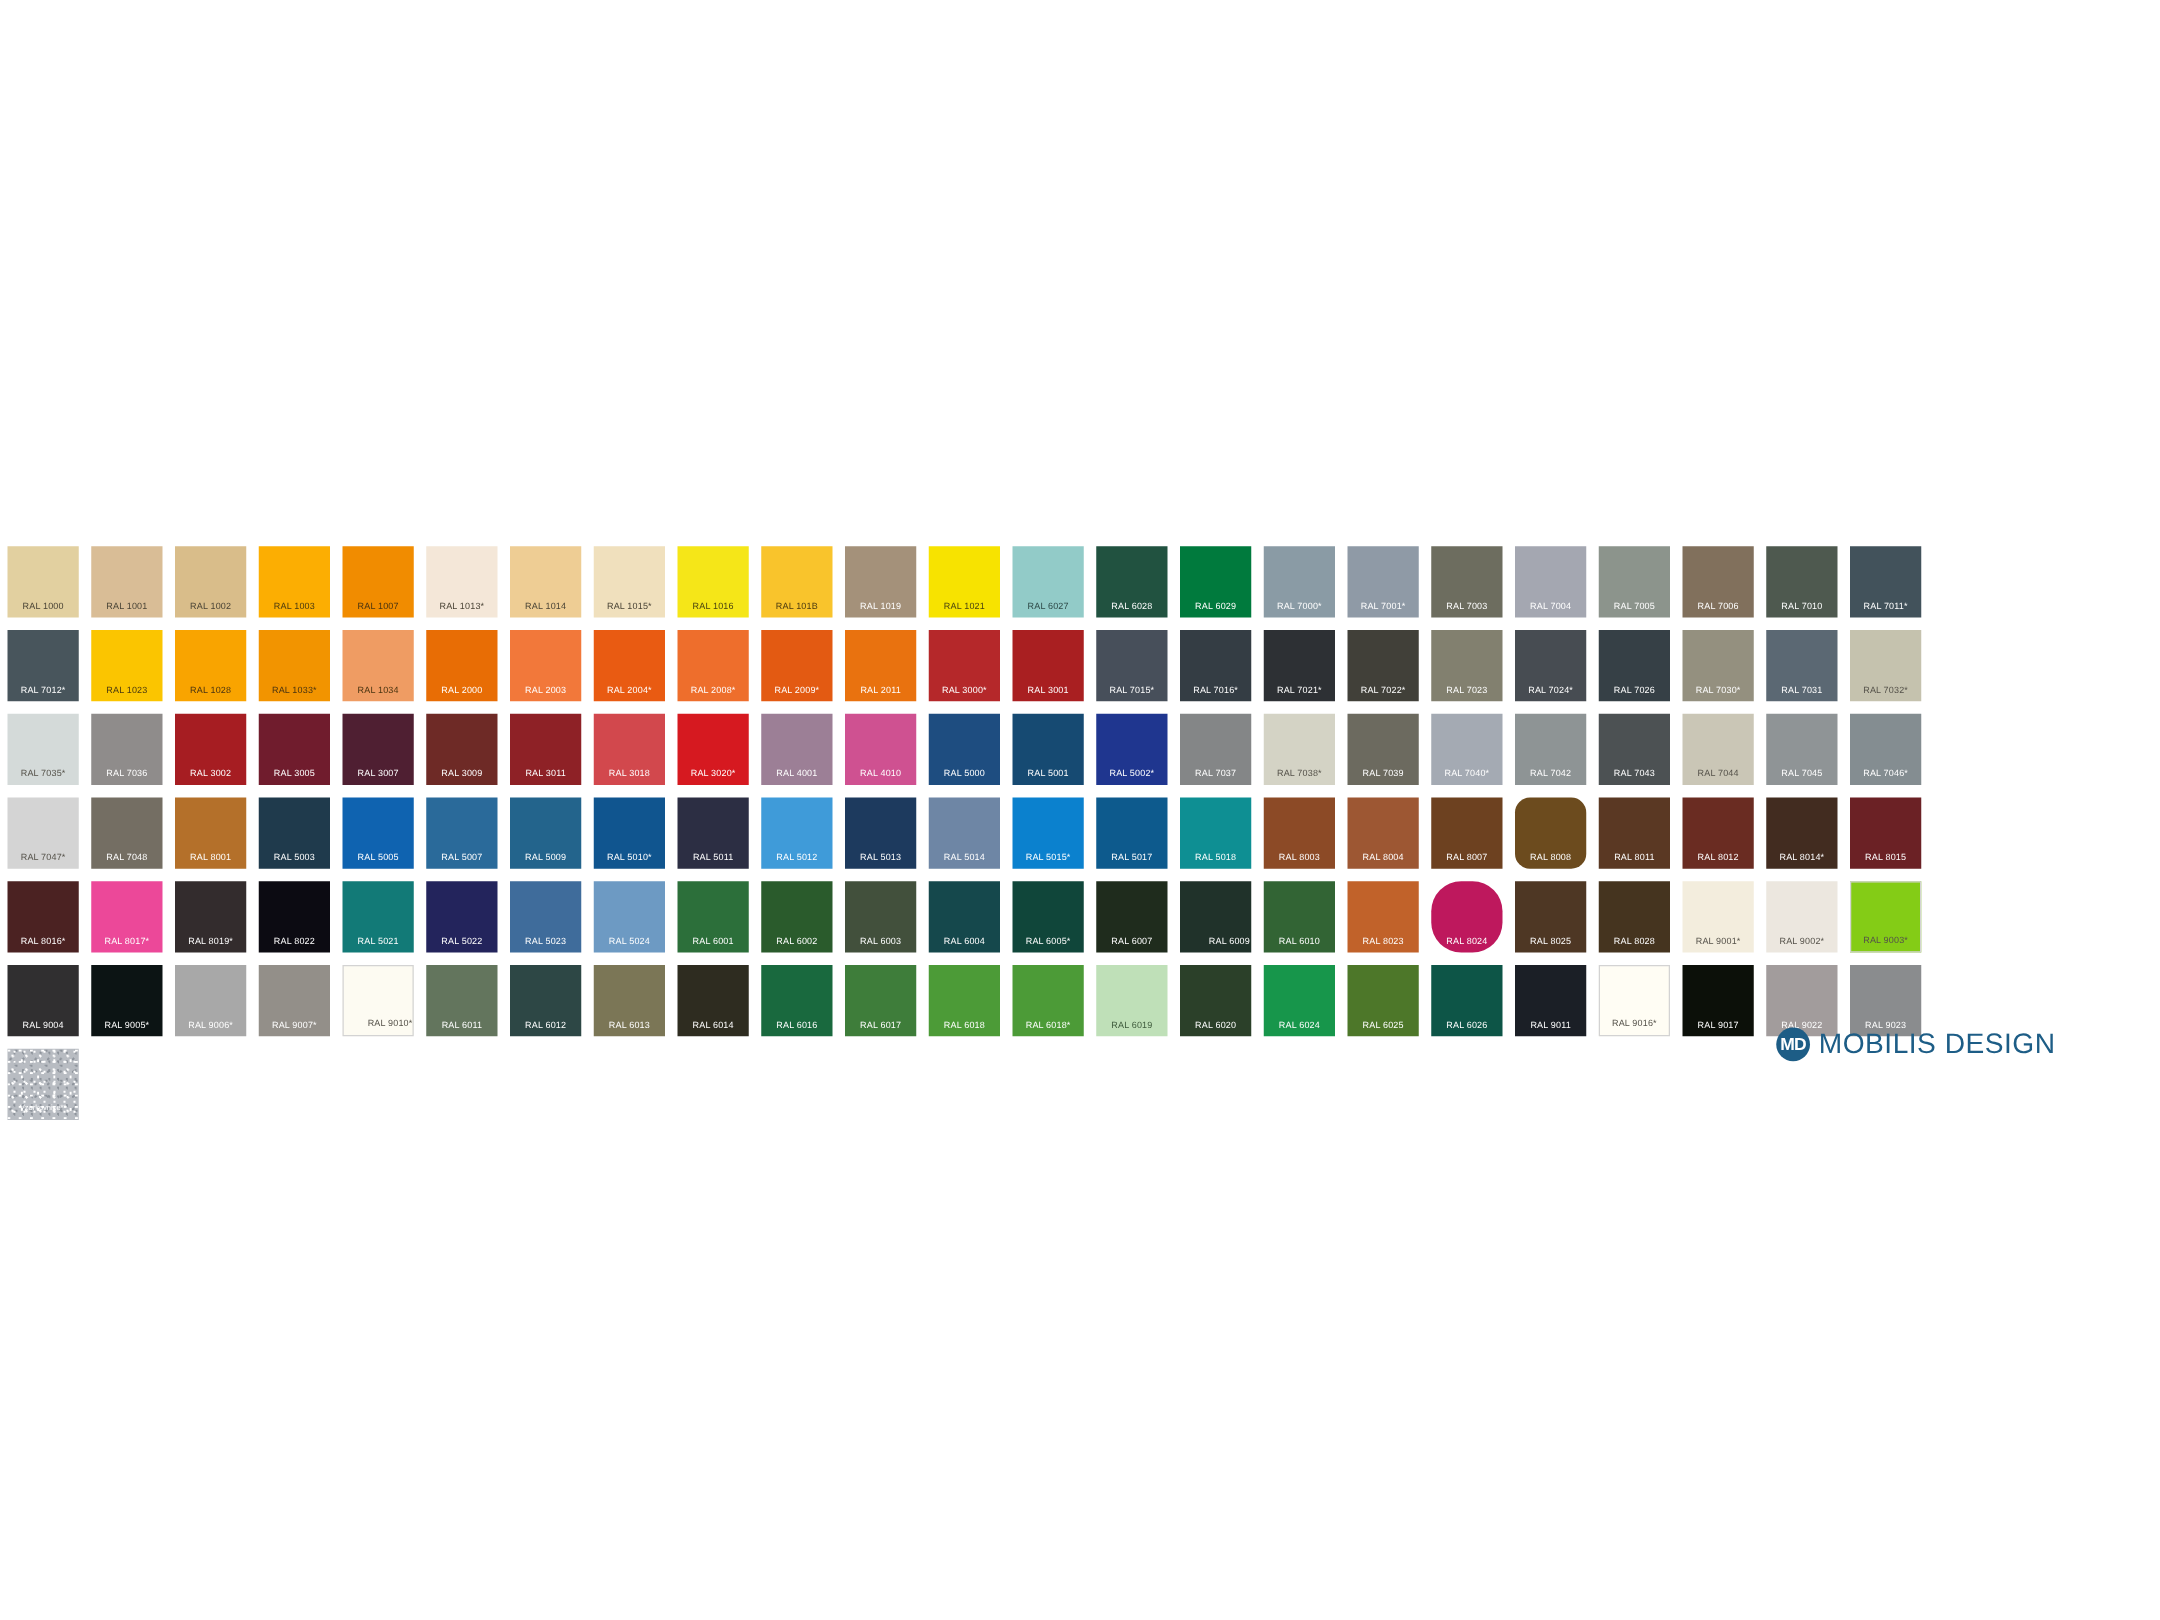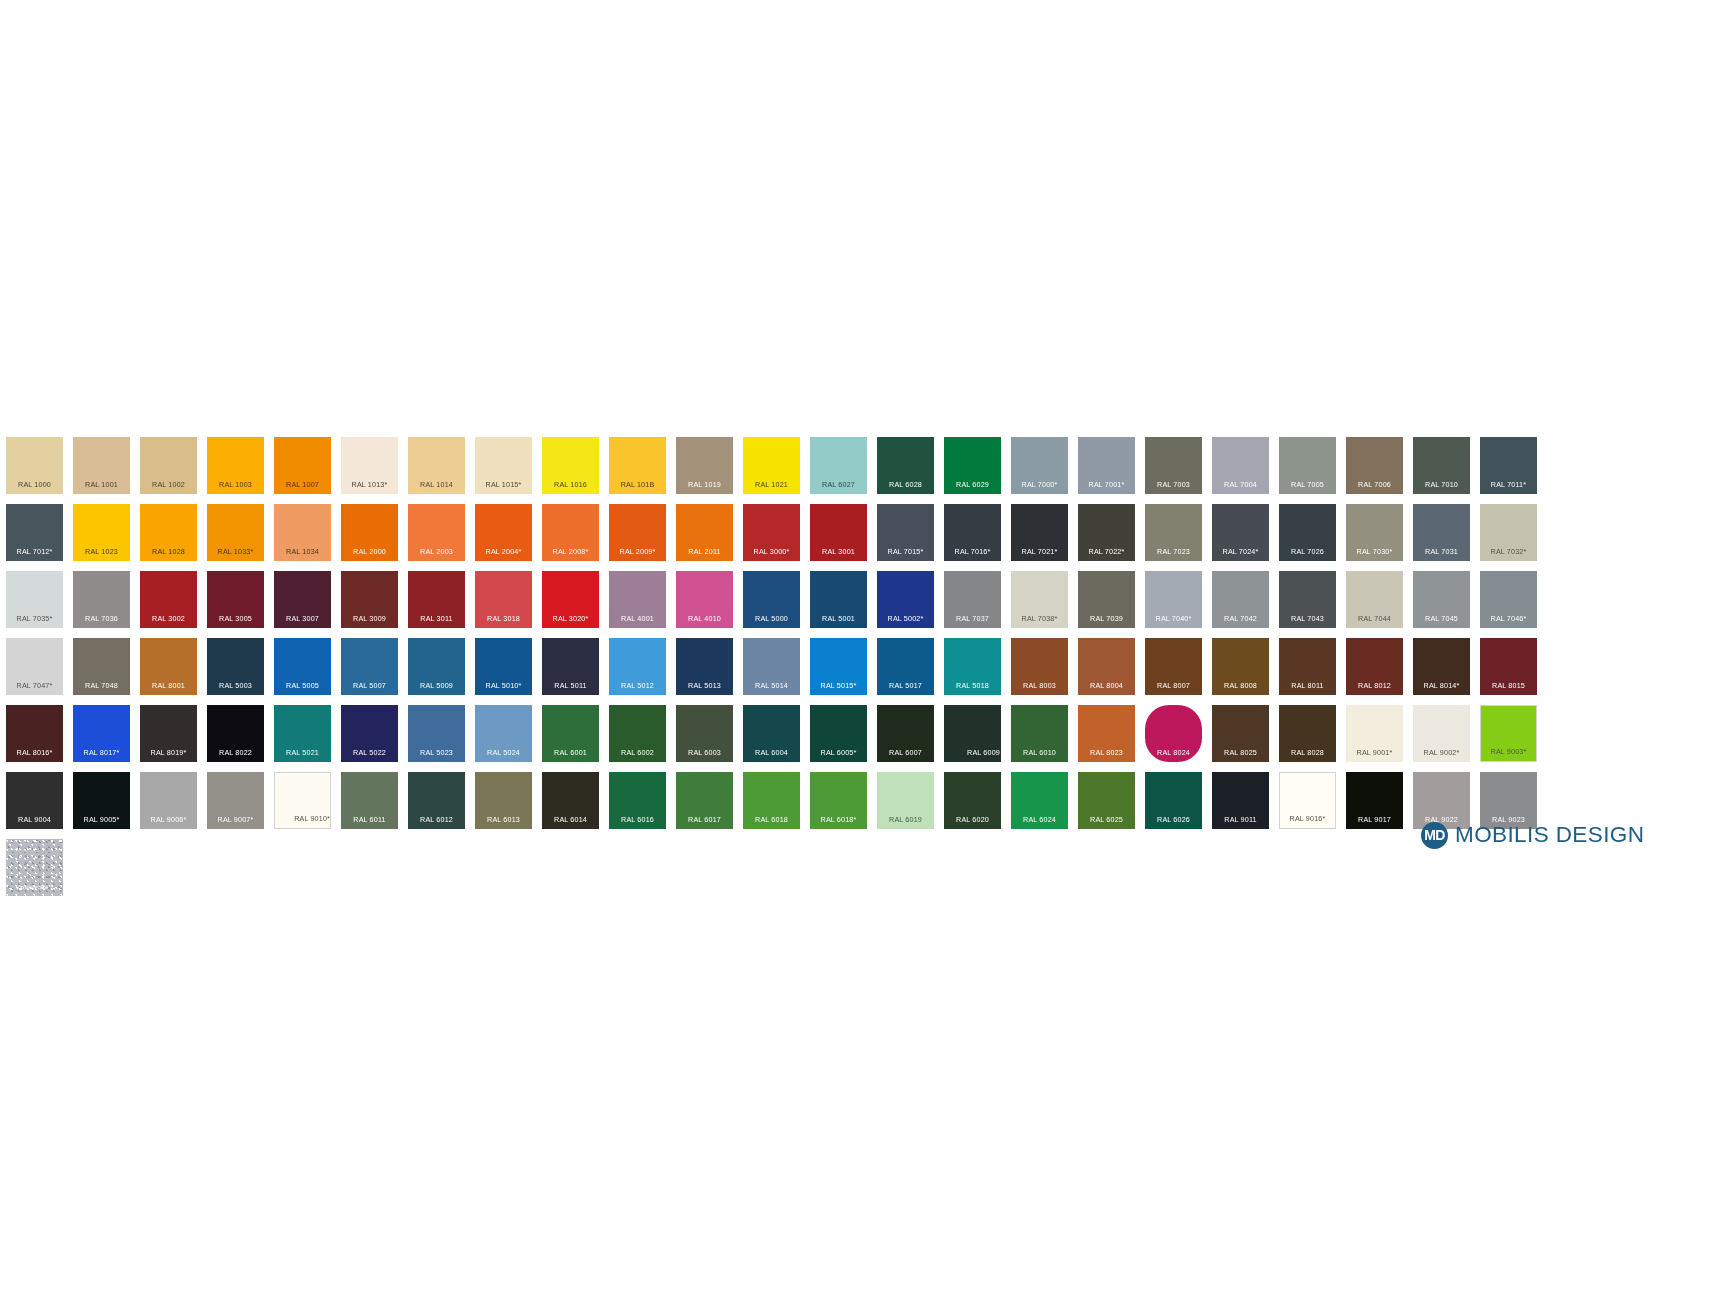--- a/index.html
+++ b/index.html
@@ -364,39 +364,39 @@
       </div>
       <div class="swatch" style="background: rgb(140, 74, 38);">
         <div class="swatch-label" style="color: rgb(255, 255, 255);">RAL 8003</div>
       </div>
       <div class="swatch" style="background: rgb(157, 87, 51);">
         <div class="swatch-label" style="color: rgb(255, 255, 255);">RAL 8004</div>
       </div>
       <div class="swatch" style="background: rgb(109, 65, 32);">
         <div class="swatch-label" style="color: rgb(255, 255, 255);">RAL 8007</div>
       </div>
-      <div class="swatch" style="background: rgb(108, 75, 30);">
+      <div class="swatch" style="background: rgb(108, 75, 30); border-radius: 12px;">
         <div class="swatch-label" style="color: rgb(255, 255, 255);">RAL 8008</div>
       </div>
       <div class="swatch" style="background: rgb(90, 56, 35);">
         <div class="swatch-label" style="color: rgb(255, 255, 255);">RAL 8011</div>
       </div>
       <div class="swatch" style="background: rgb(106, 44, 34);">
         <div class="swatch-label" style="color: rgb(255, 255, 255);">RAL 8012</div>
       </div>
       <div class="swatch" style="background: rgb(66, 44, 32);">
         <div class="swatch-label" style="color: rgb(255, 255, 255);">RAL 8014*</div>
       </div>
       <div class="swatch" style="background: rgb(107, 33, 37);">
         <div class="swatch-label" style="color: rgb(255, 255, 255);">RAL 8015</div>
       </div>
       <div class="swatch" style="background: rgb(75, 34, 34);">
         <div class="swatch-label" style="color: rgb(255, 255, 255);">RAL 8016*</div>
       </div>
-      <div class="swatch" style="background: #1d4ed8;">
+      <div class="swatch" style="background: #ec4899;">
         <div class="swatch-label" style="color: rgb(255, 255, 255);">RAL 8017*</div>
       </div>
       <div class="swatch" style="background: rgb(51, 44, 45);">
         <div class="swatch-label" style="color: rgb(255, 255, 255);">RAL 8019*</div>
       </div>
       <div class="swatch" style="background: rgb(12, 11, 18);">
         <div class="swatch-label" style="color: rgb(255, 255, 255);">RAL 8022</div>
       </div>
       <div class="swatch" style="background: rgb(18, 122, 119);">
         <div class="swatch-label" style="color: rgb(255, 255, 255);">RAL 5021</div>

